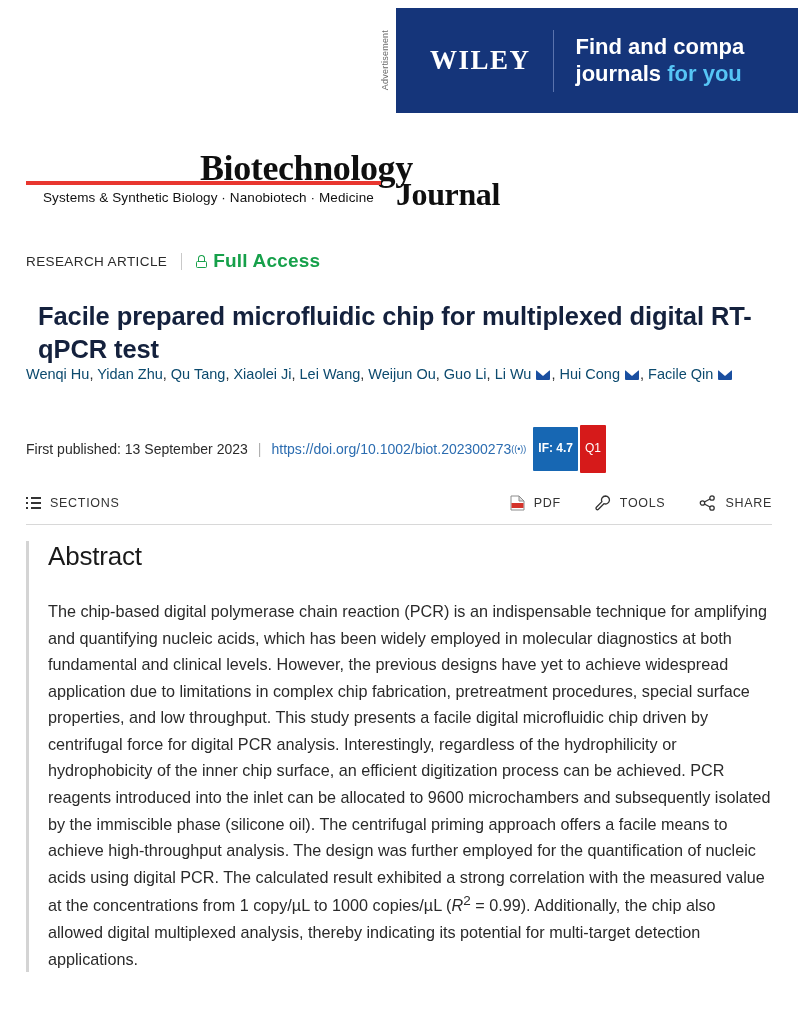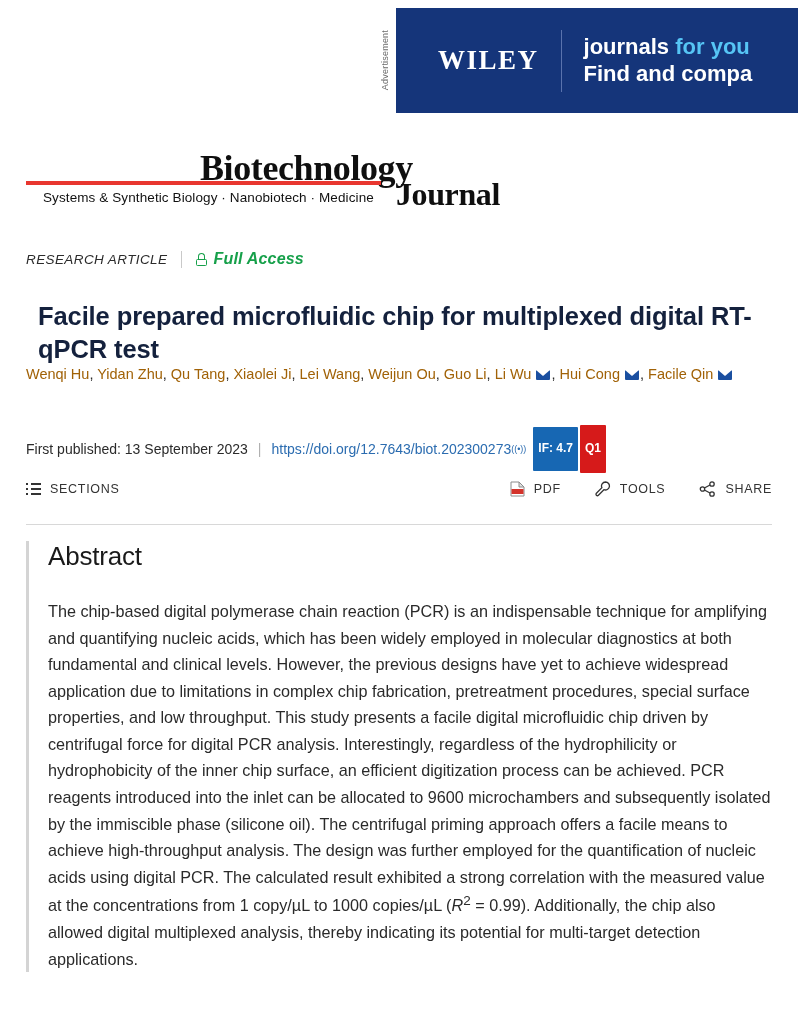--- a/index.html
+++ b/index.html
@@ -51,21 +51,20 @@
     height: 100%;
     padding-left: 34px;
   }
   .ad-wiley {
     color: #ffffff;
     font-family: "Liberation Serif", serif;
     font-size: 27px;
     font-weight: 700;
     letter-spacing: 1.5px;
     white-space: nowrap;
-    margin-left: 8px;
   }
   .ad-divider {
     width: 1px;
     height: 62px;
     background: #5a73ad;
     margin: 0 22px;
   }
   .ad-text {
     color: #ffffff;
     font-size: 22px;
@@ -126,21 +125,21 @@
     position: absolute;
     top: 250px;
     left: 26px;
     display: flex;
     align-items: center;
     gap: 0;
     font-size: 13.5px;
     color: #2b2b2b;
     letter-spacing: 0.4px;
   }
-  .meta-type { text-transform: uppercase; font-style: italic; }
+  .meta-type { text-transform: uppercase; }
   .meta-sep {
     width: 1px;
     height: 17px;
     background: #c9c9c9;
     margin: 0 14px;
   }
   .lock-icon {
     display: inline-block;
     width: 11px;
     height: 13px;
@@ -162,23 +161,22 @@
     left: 2px;
     width: 7px;
     height: 7px;
     border: 1.4px solid #16a04a;
     border-bottom: none;
     border-radius: 4px 4px 0 0;
   }
   .full-access {
     color: #16a04a;
     font-weight: 700;
-    font-size: 16px;
+    font-size: 19px;
     letter-spacing: 0.2px;
-    font-style: italic;
   }
 
   
   .title {
     position: absolute;
     top: 283px;
     left: 26px;
     width: 746px;
     font-size: 25.5px;
     line-height: 1.28;
@@ -192,21 +190,21 @@
   .authors {
     position: absolute;
     top: 363px;
     left: 26px;
     width: 746px;
     font-size: 14.5px;
     line-height: 1.62;
     color: #2b2b2b;
   }
   .authors a {
-    color: #a16207;
+    color: #0c4a6e;
     text-decoration: none;
   }
   .mail-icon {
     display: inline-block;
     width: 14px;
     height: 10px;
     background: #1a4fa0;
     position: relative;
     vertical-align: -1px;
     margin: 0 1px;
@@ -252,31 +250,31 @@
     font-weight: 700;
     padding: 14px 5px;
     margin-left: 7px;
     border-radius: 1px;
     line-height: 1.3;
   }
   .badge-q1 {
     background: #d61a1a;
     color: #ffffff;
     font-size: 12px;
-    font-weight: 700;
+    font-weight: 400;
     padding: 16px 5px;
     margin-left: 2px;
     border-radius: 1px;
     line-height: 1.3;
   }
 
   
   .toolbar {
     position: absolute;
-    top: 466px;
+    top: 480px;
     left: 26px;
     width: 746px;
     height: 46px;
     display: flex;
     align-items: center;
     justify-content: space-between;
   }
   .toolbar-left, .toolbar-right {
     display: flex;
     align-items: center;
@@ -347,22 +345,22 @@
 <div class="page">
 
   <div class="ad-label">
     <span>Advertisement</span>
   </div>
   <div class="ad-band">
     <div class="ad-inner">
       <div class="ad-wiley">WILEY</div>
       <div class="ad-divider"></div>
       <div class="ad-text">
+        <div>Find and compa</div>
         <div><span>journals </span><span class="hl">for you</span></div>
-        <div>Find and compa</div>
       </div>
     </div>
   </div>
 
   <div class="masthead">
     <div class="mh-top">Biotechnology</div>
     <div class="mh-rule"></div>
     <div class="mh-sub">Systems &amp; Synthetic Biology · Nanobiotech · Medicine</div>
     <div class="mh-journal">Journal</div>
   </div>
@@ -379,21 +377,21 @@
 
   <h1 class="title">Facile prepared microfluidic chip for multiplexed digital RT-qPCR test</h1>
 
   <div class="authors">
     <a href="#">Wenqi Hu</a>, <a href="#">Yidan Zhu</a>, <a href="#">Qu Tang</a>, <a href="#">Xiaolei Ji</a>, <a href="#">Lei Wang</a>, <a href="#">Weijun Ou</a>, <a href="#">Guo Li</a>, <a href="#">Li Wu</a> <span class="mail-icon"></span>, <a href="#">Hui Cong</a> <span class="mail-icon"></span>, <a href="#">Facile Qin</a> <span class="mail-icon"></span>
   </div>
 
   <div class="pub-line">
     <span>First published:</span>&nbsp;<span>13 September 2023</span>
     <span class="pipe">|</span>
-    <a class="doi" href="#">https://doi.org/12.7643/biot.202300273</a><span class="sup-audio">((•))</span>
+    <a class="doi" href="#">https://doi.org/10.1002/biot.202300273</a><span class="sup-audio">((•))</span>
     <span class="badge-if">IF: 4.7</span>
     <span class="badge-q1">Q1</span>
   </div>
 
   <div class="toolbar">
     <div class="toolbar-left">
       <div class="tb-item">
         <span class="tb-icon">
           <span class="sections-icon">
               <i></i>

